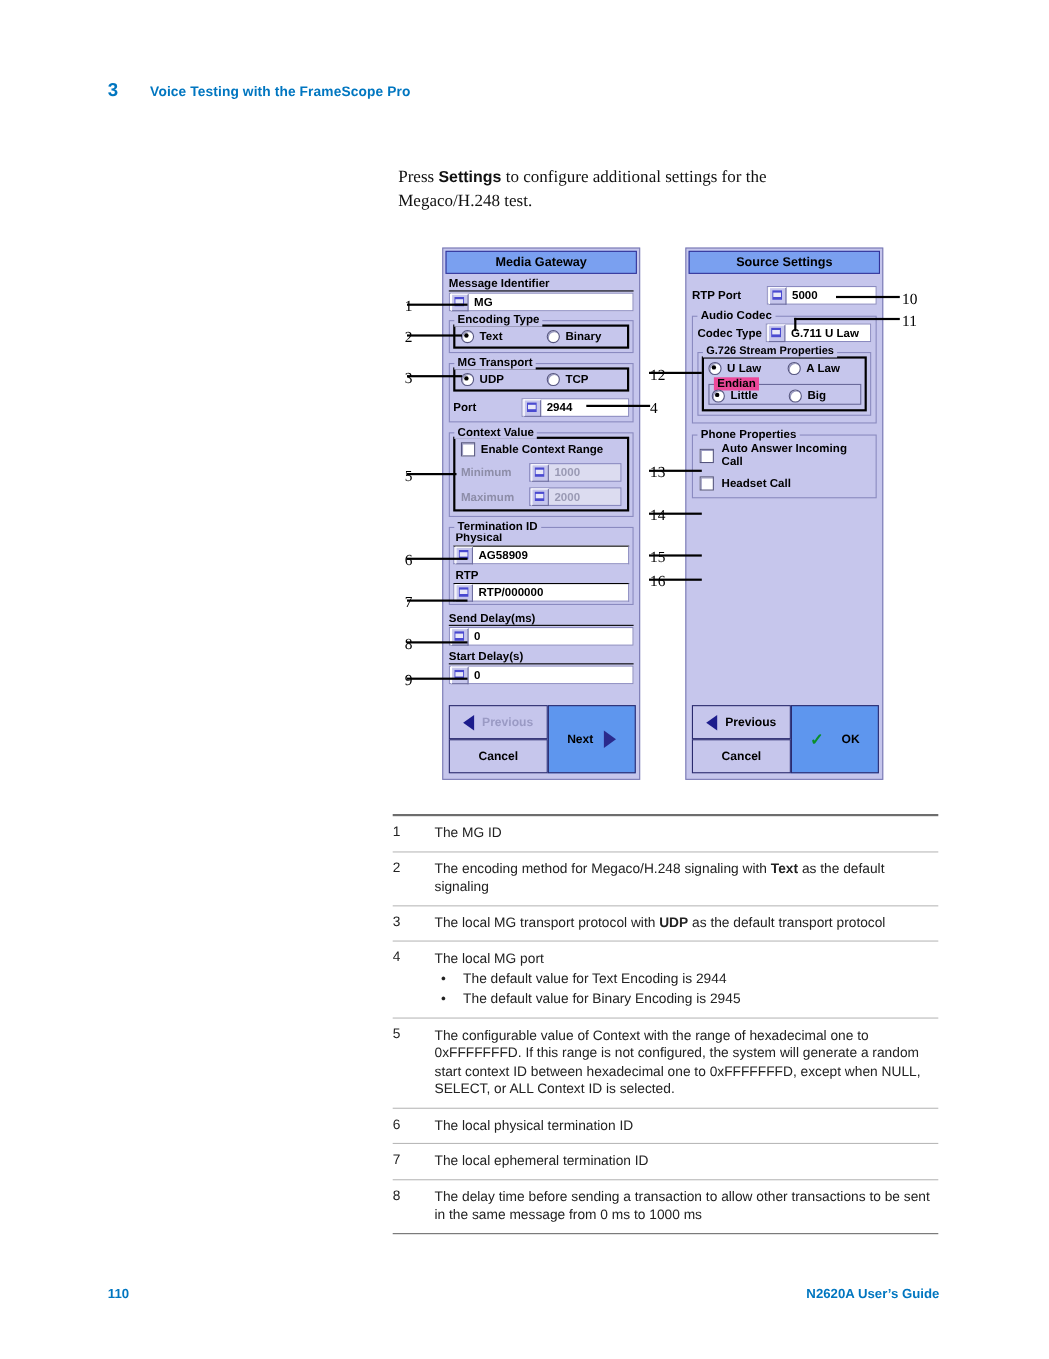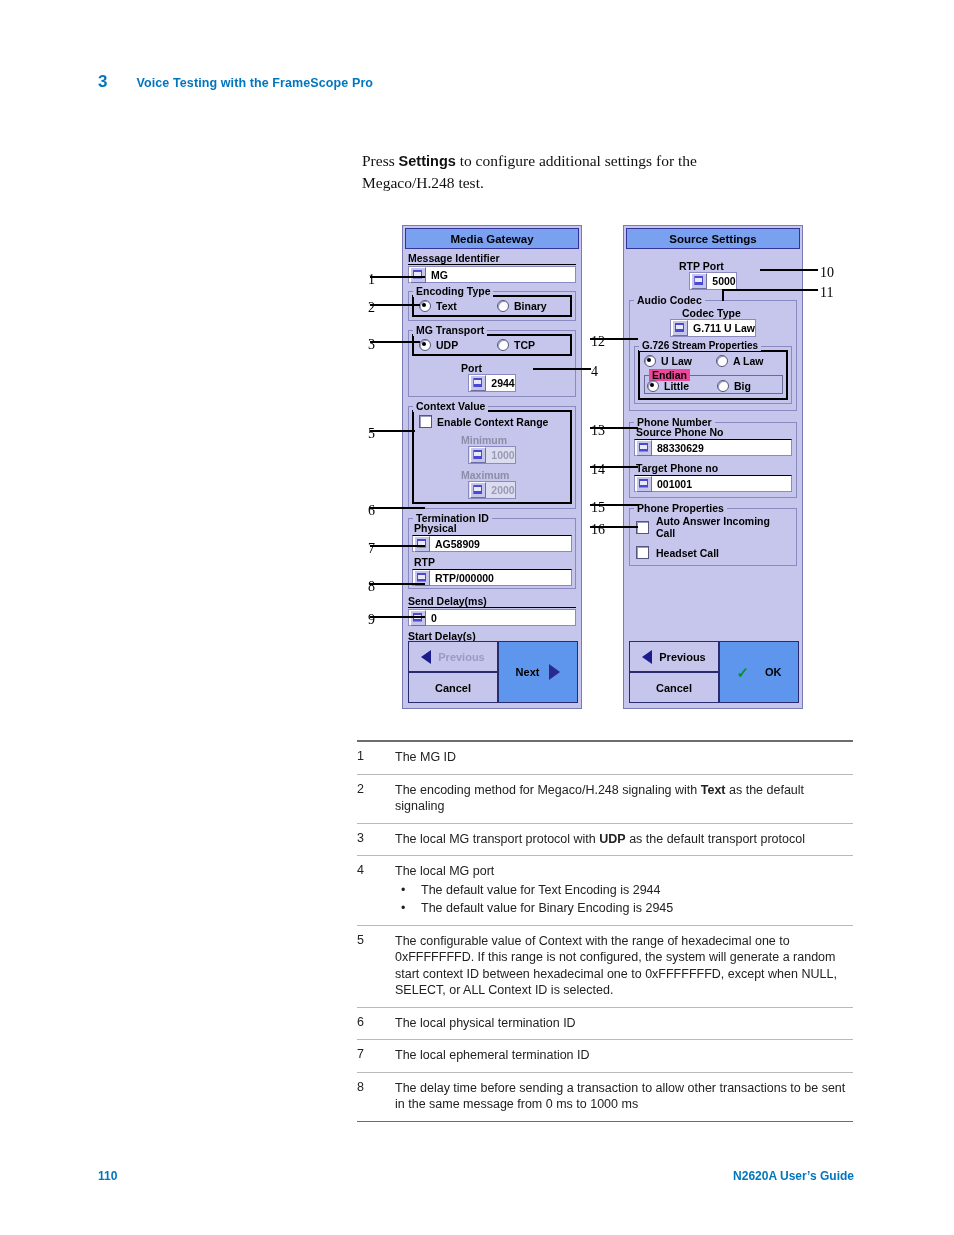--- a/index.html
+++ b/index.html
@@ -53,21 +53,21 @@
         background:#e8e8f8;}
 
   .radio{width:10px;height:10px;border-radius:50%;background:#fff;
          border:1px solid #55557f;box-shadow:inset 1px 1px 0 #9a9ac0;
          display:inline-block;flex:0 0 auto;position:relative;}
   .radio.on::after{content:"";position:absolute;left:2px;top:2px;width:4px;height:4px;
          border-radius:50%;background:#000;}
   .chk{width:11px;height:11px;background:#fff;border:1px solid #55557f;
        box-shadow:inset 1px 1px 0 #9a9ac0;display:inline-block;flex:0 0 auto;}
   .opt{display:flex;align-items:center;gap:5px;font-size:10.5px;font-weight:bold;}
-  .row2{display:flex;align-items:center;flex-direction:column;}
+  .row2{display:flex;align-items:center;}
 
   
   .btn{border:1px solid #2a2a6e;background:#c6c6ec;
        display:flex;align-items:center;justify-content:center;
        font-size:11px;font-weight:bold;color:#000;box-sizing:border-box;}
   .btn.dim{color:#9a9ac4;}
   .btn.primary{background:#5e96ee;}
   .tri{width:0;height:0;flex:0 0 auto;}
   .tri.left{border-top:7px solid transparent;border-bottom:7px solid transparent;
             border-right:10px solid #1c1c8c;}
@@ -269,33 +269,20 @@
                 <div class="opt">
                   <span class="radio"></span>
                   <span>Big</span>
                 </div>
               </div>
             </div>
           </div>
         </div>
       </div>
 
-      <div class="fieldset" style="margin-top:11px;padding:3px 4px 5px 4px;">
-        <span class="legend">Phone Number</span>
-        <div class="sect-label" style="margin-left:2px;">Source Phone No</div>
-        <div class="txtfield" style="margin-top:1px;border-top:1.5px solid #000;">
-          <span class="spin"></span>
-          <span class="val">88330629</span>
-        </div>
-        <div class="sect-label" style="margin-left:2px;margin-top:6px;">Target Phone no</div>
-        <div class="txtfield" style="margin-top:1px;border-top:1.5px solid #000;">
-          <span class="spin"></span>
-          <span class="val">001001</span>
-        </div>
-      </div>
 
       <div class="fieldset" style="margin-top:10px;padding:4px 4px 6px 6px;">
         <span class="legend">Phone Properties</span>
         <div class="opt" style="margin-top:2px;gap:7px;">
           <span class="chk"></span>
           <span>Auto Answer Incoming Call</span>
         </div>
         <div class="opt" style="margin-top:7px;gap:7px;">
           <span class="chk"></span>
           <span>Headset Call</span>

